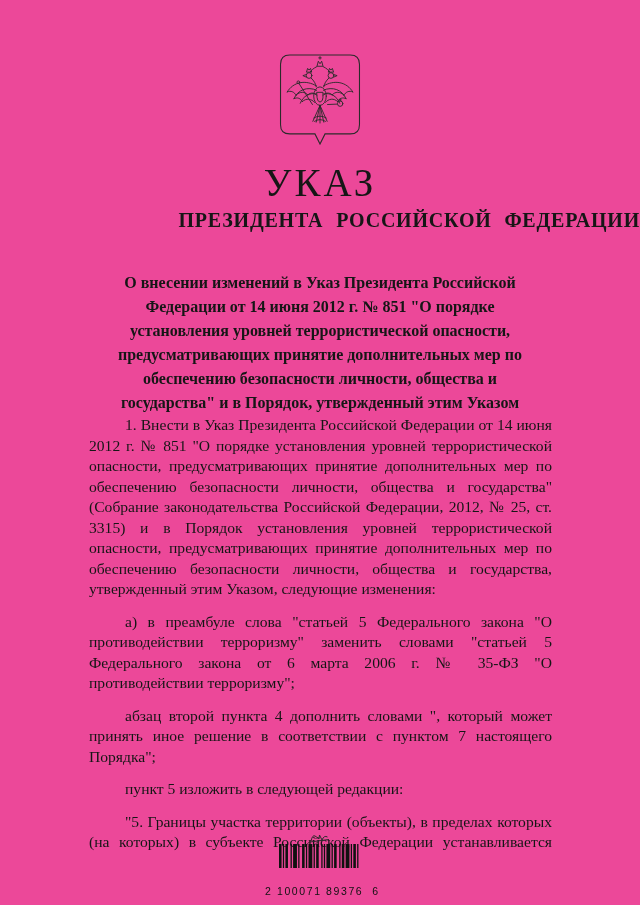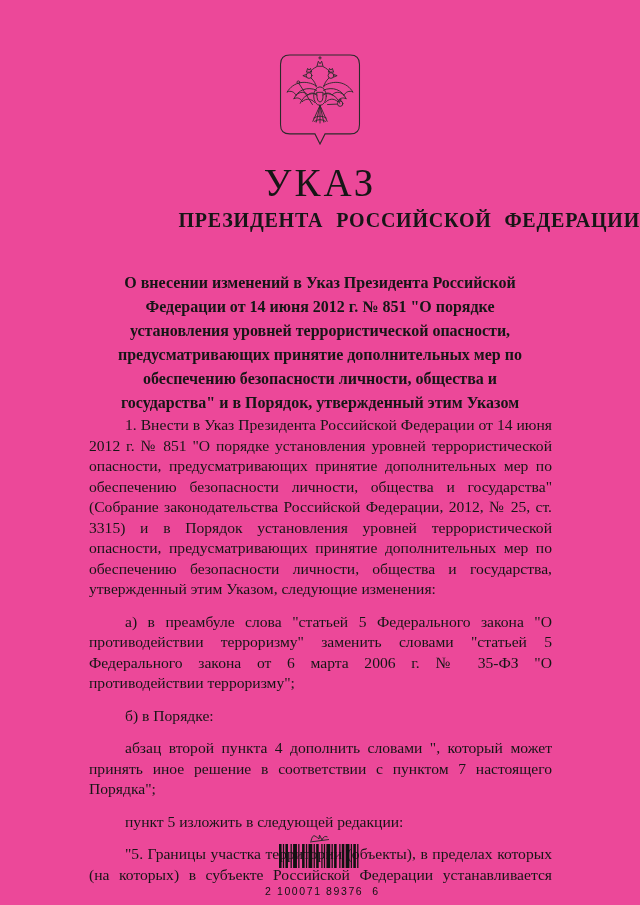--- a/index.html
+++ b/index.html
@@ -110,21 +110,20 @@
   <h1 class="decree-title">УКАЗ</h1>
 
   <h2 class="decree-subtitle">ПРЕЗИДЕНТА РОССИЙСКОЙ ФЕДЕРАЦИИ</h2>
 
   <p class="subject">О внесении изменений в Указ Президента Российской Федерации от 14 июня 2012 г. № 851 "О порядке установления уровней террористической опасности, предусматривающих принятие дополнительных мер по обеспечению безопасности личности, общества и государства" и в Порядок, утвержденный этим Указом</p>
 
   <div class="body-block">
 
   <p class="para">1. Внести в Указ Президента Российской Федерации от 14 июня 2012 г. № 851 "О порядке установления уровней террористической опасности, предусматривающих принятие дополнительных мер по обеспечению безопасности личности, общества и государства" (Собрание законодательства Российской Федерации, 2012, № 25, ст. 3315) и в Порядок установления уровней террористической опасности, предусматривающих принятие дополнительных мер по обеспечению безопасности личности, общества и государства, утвержденный этим Указом, следующие изменения:</p>
       <p class="para">а) в преамбуле слова "статьей 5 Федерального закона "О противодействии терроризму" заменить словами "статьей 5 Федерального закона от 6 марта 2006 г. № 35-ФЗ "О противодействии терроризму";</p>
-      <p class="para">б) в Порядке:</p>
       <p class="para">абзац второй пункта 4 дополнить словами ", который может принять иное решение в соответствии с пунктом 7 настоящего Порядка";</p>
       <p class="para">пункт 5 изложить в следующей редакции:</p>
       <p class="para continues">"5. Границы участка территории (объекты), в пределах которых (на которых) в субъекте Российской Федерации устанавливается</p>
     </div>
 
   <div class="barcode-wrap">
     <div class="mark">
       <svg width="22" height="11" viewBox="0 0 22 11" xmlns="http://www.w3.org/2000/svg">
         <g stroke="#2b2b2b" fill="none" stroke-width="1">
           <path d="M2 9 Q3.5 2.5 6 4 T10 7 L10.5 3 L13 8 Q15 3 18.5 5"></path>

